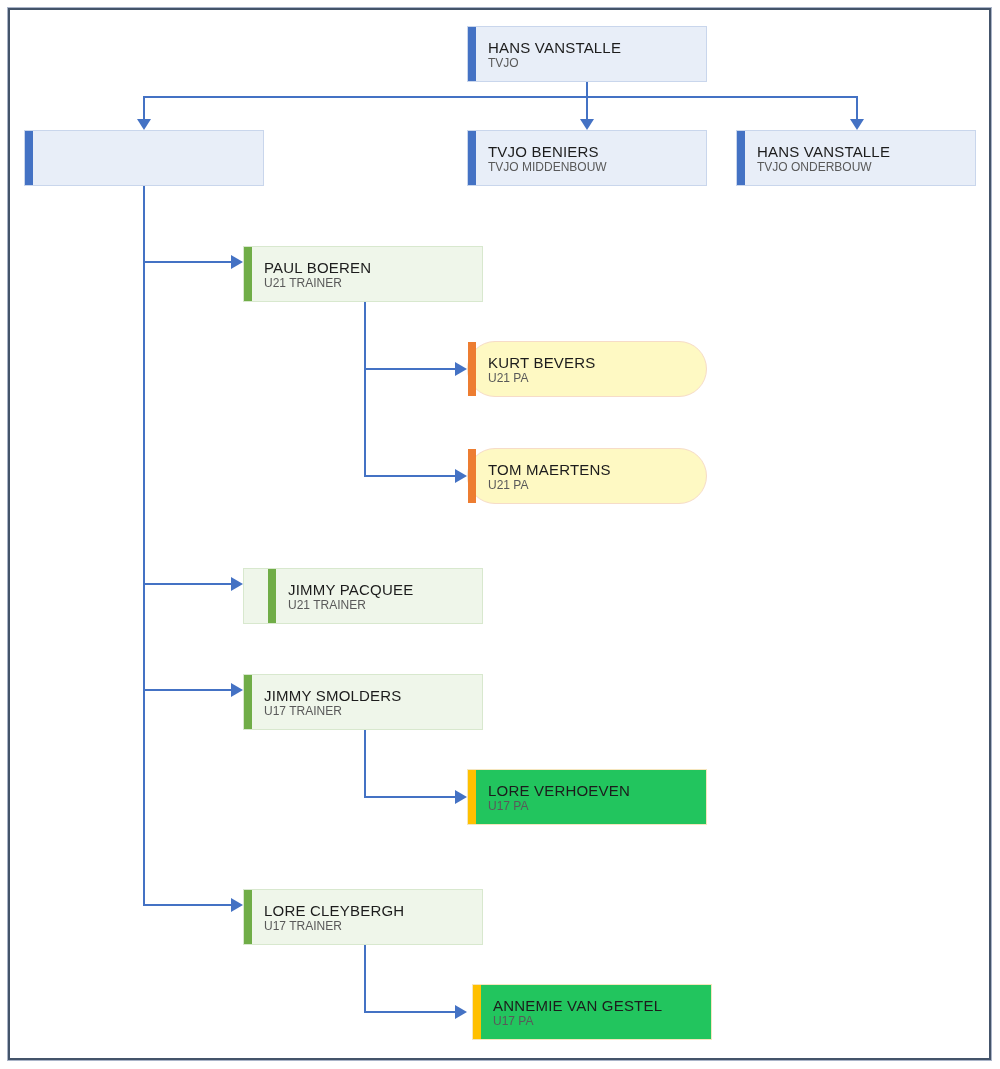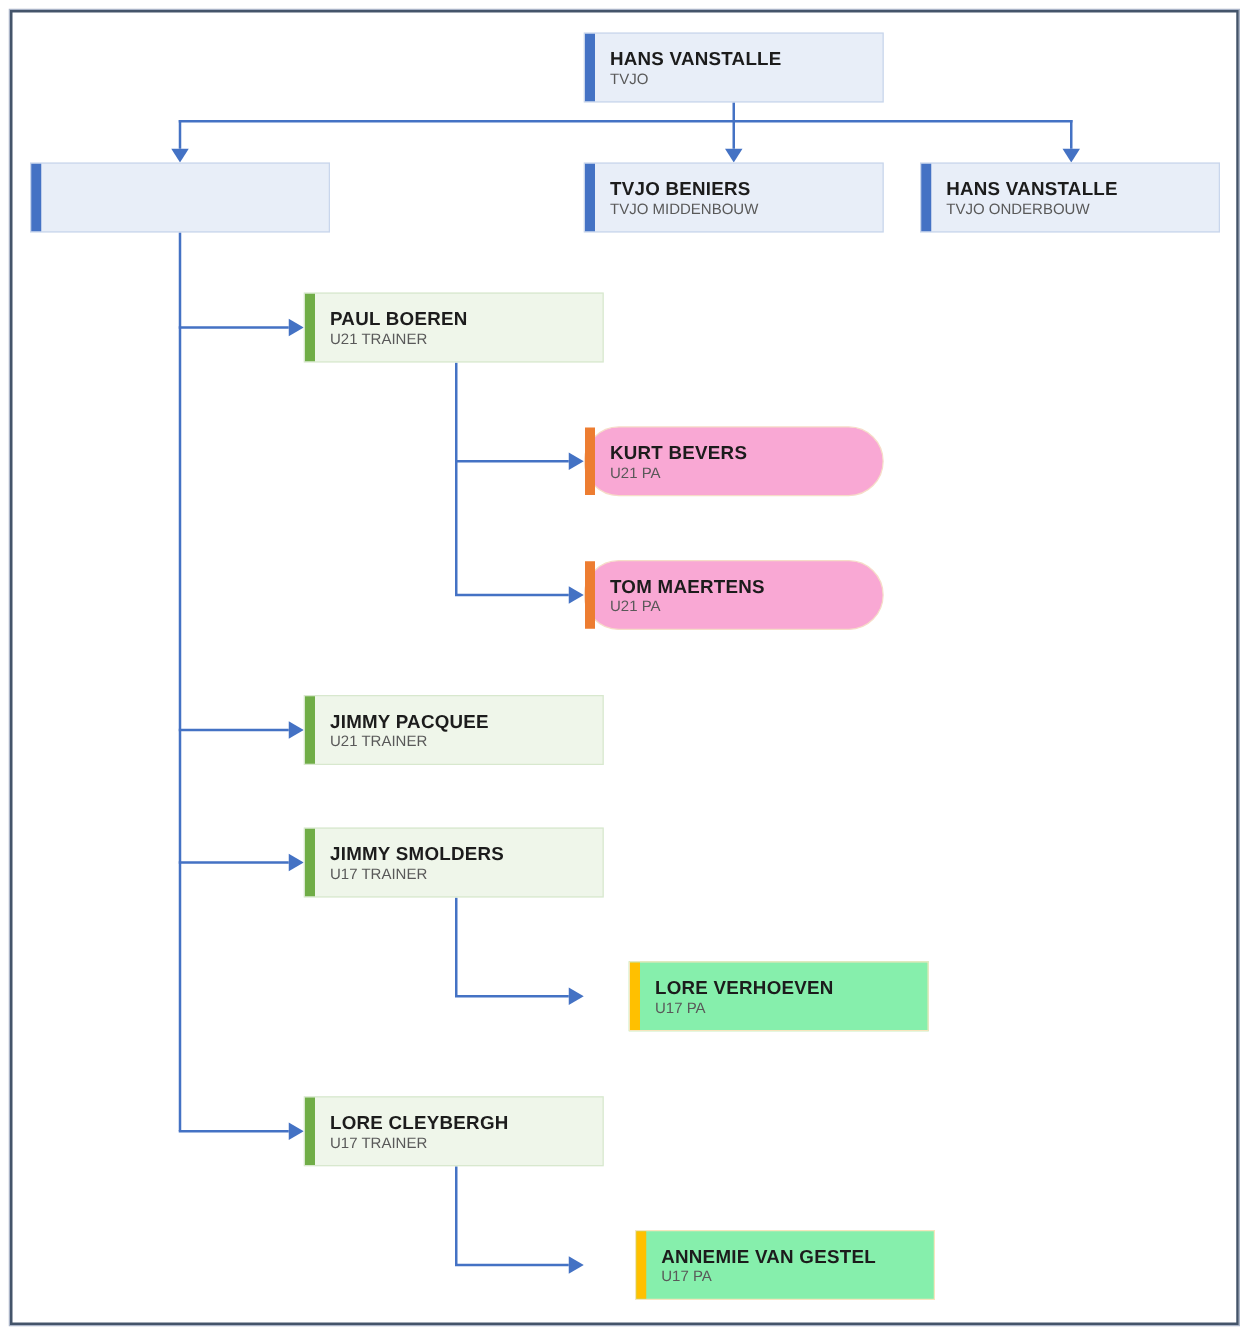--- a/index.html
+++ b/index.html
@@ -38,36 +38,36 @@
   .l15{left:364px;top:796px;width:91px;height:2px;}
   .a10{left:455px;top:790px;}
   .l16{left:364px;top:933px;width:2px;height:79px;}
   .l17{left:364px;top:1011px;width:91px;height:2px;}
   .a11{left:455px;top:1005px;}
 
   
   .node{position:absolute;width:240px;height:56px;display:flex;align-items:stretch;border:1px solid transparent;box-sizing:border-box;}
   .node .bar{width:8px;flex:0 0 8px;}
   .node .txt{display:flex;flex-direction:column;justify-content:center;padding-left:12px;padding-right:6px;overflow:hidden;}
-  .node .name{font-weight:bold;font-size:15px;color:#1c1c1c;letter-spacing:.2px;white-space:nowrap;}
+  .node .name{font-weight:normal;font-size:15px;color:#1c1c1c;letter-spacing:.2px;white-space:nowrap;}
   .node .role{font-size:12px;color:#595959;white-space:nowrap;}
 
   .t-blue{background:#E8EEF8;border-color:#C9D6EC;}   .t-blue .bar{background:#4472C4;}
-  .t-green{background:#EFF6EA;border-color:#D8E8CE;}  .t-green .bar{background:#70AD47;}
-  .t-orange{background:#f9a8d4;border-color:#F6DCC8;border-radius:28px;} .t-orange .bar{background:#ED7D31;}
-  .t-gold{background:#86efac;border-color:#F5E6BE;margin-left:36px;}   .t-gold .bar{background:#FFC000;}
+  .t-green{background:#EFF6EA;border-color:#D8E8CE;margin-top:12px;}  .t-green .bar{background:#70AD47;}
+  .t-orange{background:#fef9c3;border-color:#F6DCC8;border-radius:28px;} .t-orange .bar{background:#ED7D31;}
+  .t-gold{background:#22c55e;border-color:#F5E6BE;}   .t-gold .bar{background:#FFC000;}
 
   .n0{left:467px;top:26px;}
   .n1{left:24px;top:130px;}
   .n2{left:467px;top:130px;}
   .n3{left:736px;top:130px;}
   .n4{left:243px;top:234px;}
   .n5{left:467px;top:341px;}
   .n6{left:467px;top:448px;}
-  .n7{left:243px;top:556px;}
+  .n7{left:243px;top:556px;padding-left:24px;}
   .n8{left:243px;top:662px;}
   .n9{left:467px;top:769px;}
   .n10{left:243px;top:877px;}
   .n11{left:472px;top:984px;}
 </style>
 </head>
 <body>
 
 <div class="canvas">
   <div class="frame"></div>

